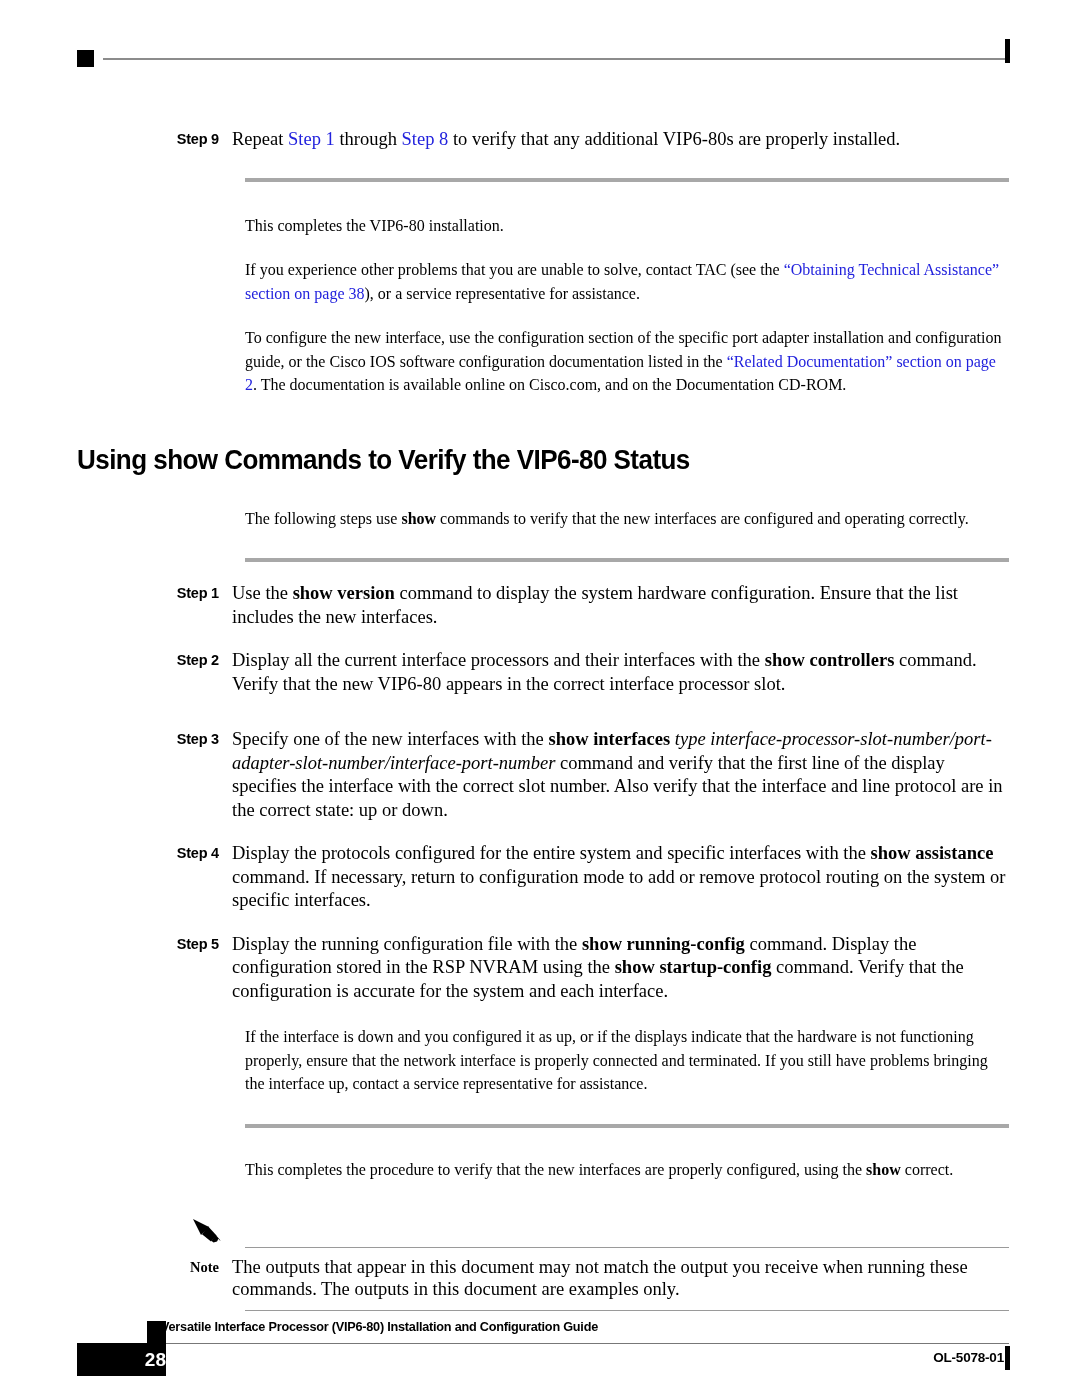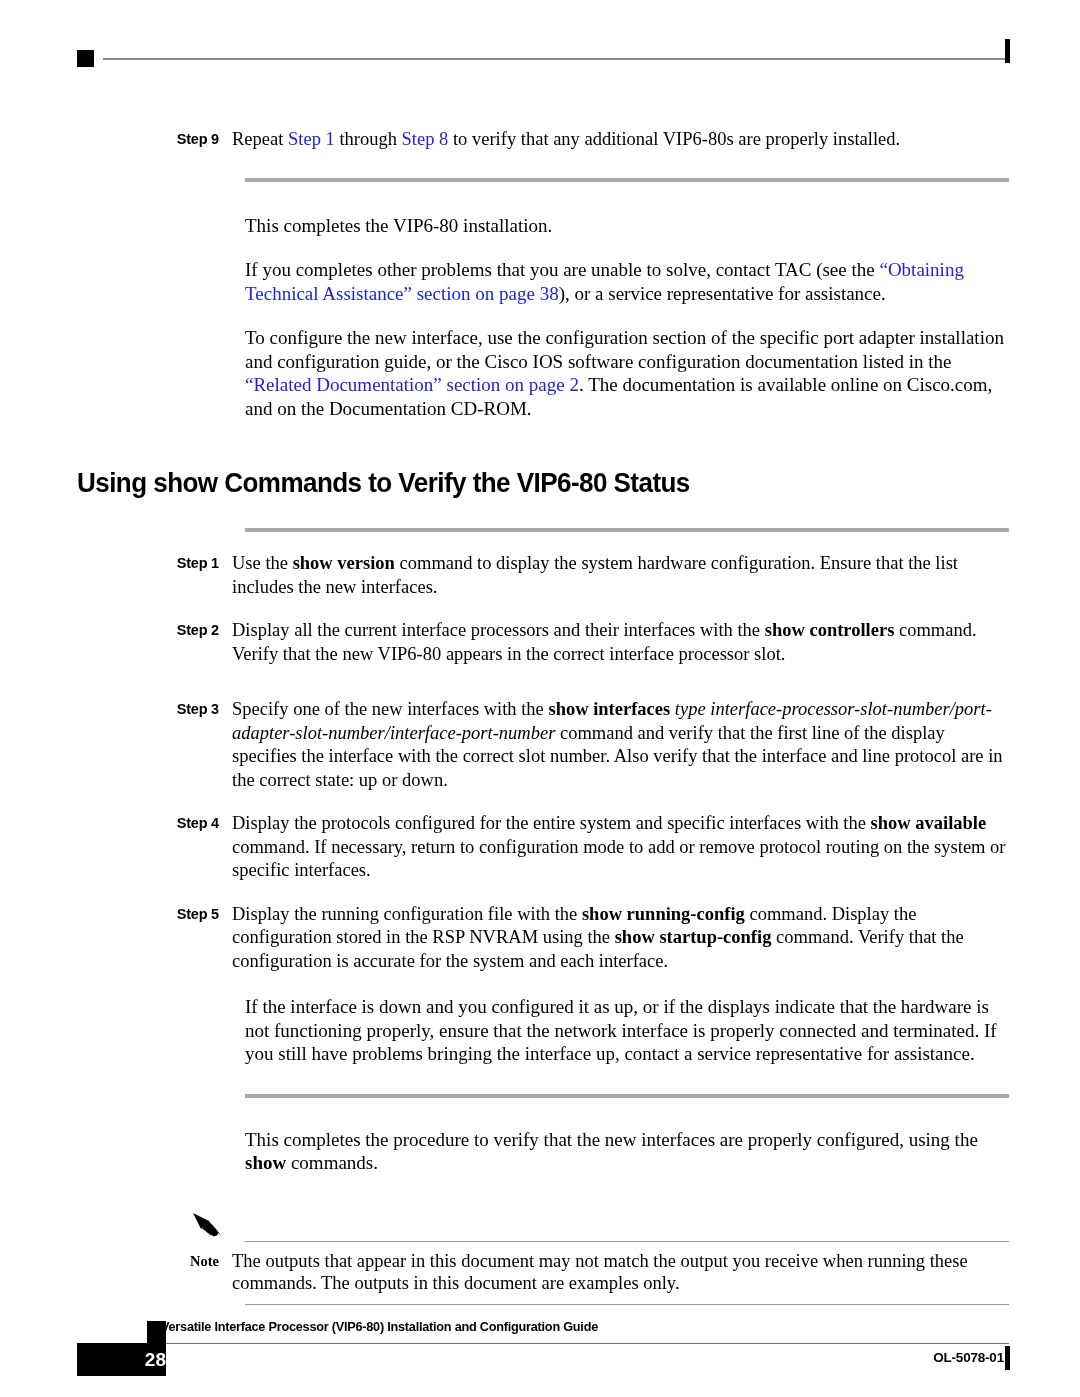--- a/index.html
+++ b/index.html
@@ -82,21 +82,21 @@
     flex: 1 1 auto;
     padding-right: 88px;
     font-size: 18.5px;
     line-height: 23.5px;
     text-align: left;
   }
 
   .para {
     margin-left: 228px;
     margin-right: 88px;
-    font-size: 19px;
+    font-size: 16px;
     line-height: 23.5px;
   }
 
   b, .b { font-weight: bold; }
   i, .i { font-style: italic; }
   .lnk { color: #2222dd; }
 
   
   .hr-thick {
     margin-left: 228px;
@@ -239,26 +239,27 @@
       <div class="step-row">
         <div class="step-label">Step 9</div>
         <div class="step-body"><span>Repeat </span><span class="lnk">Step 1</span><span> through </span><span class="lnk">Step 8</span><span> to verify that any additional VIP6-80s are properly installed.</span></div>
       </div>
     </div>
 
     <div class="hr-thick" style="margin-top:26px;"></div>
 
     <div class="para" style="margin-top:32px;">This completes the VIP6-80 installation.</div>
 
-    <div class="para" style="margin-top:21px;"><span>If you completes other problems that you are unable to solve, contact TAC (see the </span><span class="lnk">“Obtaining Technical Assistance” section on page 38</span><span>), or a service representative for assistance.</span></div>
+    <div class="para" style="margin-top:21px;"><span>If you experience other problems that you are unable to solve, contact TAC (see the </span><span class="lnk">“Obtaining Technical Assistance” section on page 38</span><span>), or a service representative for assistance.</span></div>
 
     <div class="para" style="margin-top:21px;"><span>To configure the new interface, use the configuration section of the specific port adapter installation and configuration guide, or the Cisco IOS software configuration documentation listed in the </span><span class="lnk">“Related Documentation” section on page 2</span><span>. The documentation is available online on Cisco.com, and on the Documentation CD-ROM.</span></div>
 
     <div class="h1" style="margin-top:46px;">Using show Commands to Verify the VIP6-80 Status</div>
 
+    <div class="para" style="margin-top:30px;"><span>The following steps use </span><b>show</b><span> commands to verify that the new interfaces are configured and operating correctly.</span></div>
 
     <div class="hr-thick" style="margin-top:28px;"></div>
 
     <div id="steps-container" style="margin-top:20px;">
         <div class="step-block">
           <div class="step-row">
             <div class="step-label">Step 1</div>
             <div class="step-body"><span>Use the </span><b>show version</b><span> command to display the system hardware configuration. Ensure that the list includes the new interfaces.</span></div>
           </div>
         </div>
@@ -270,36 +271,36 @@
         </div>
         <div class="step-block" style="margin-top: 32px;">
           <div class="step-row">
             <div class="step-label">Step 3</div>
             <div class="step-body"><span>Specify one of the new interfaces with the </span><b>show interfaces</b><span> </span><i>type interface-processor-slot-number/port-adapter-slot-number/interface-port-number</i><span> command and verify that the first line of the display specifies the interface with the correct slot number. Also verify that the interface and line protocol are in the correct state: up or down.</span></div>
           </div>
         </div>
         <div class="step-block" style="margin-top: 20px;">
           <div class="step-row">
             <div class="step-label">Step 4</div>
-            <div class="step-body"><span>Display the protocols configured for the entire system and specific interfaces with the </span><b>show available</b><span> command. If necessary, return to configuration mode to add or remove protocol routing on the system or specific interfaces.</span></div>
+            <div class="step-body"><span>Display the protocols configured for the entire system and specific interfaces with the </span><b>show assistance</b><span> command. If necessary, return to configuration mode to add or remove protocol routing on the system or specific interfaces.</span></div>
           </div>
         </div>
         <div class="step-block" style="margin-top: 20px;">
           <div class="step-row">
             <div class="step-label">Step 5</div>
             <div class="step-body"><span>Display the running configuration file with the </span><b>show running-config</b><span> command. Display the configuration stored in the RSP NVRAM using the </span><b>show startup-config</b><span> command. Verify that the configuration is accurate for the system and each interface.</span></div>
           </div>
         </div>
       </div>
 
     <div class="para" style="margin-top:22px;">If the interface is down and you configured it as up, or if the displays indicate that the hardware is not functioning properly, ensure that the network interface is properly connected and terminated. If you still have problems bringing the interface up, contact a service representative for assistance.</div>
 
     <div class="hr-thick" style="margin-top:28px;"></div>
 
-    <div class="para" style="margin-top:30px;"><span>This completes the procedure to verify that the new interfaces are properly configured, using the </span><b>show</b><span> commands.</span></div>
+    <div class="para" style="margin-top:30px;"><span>This completes the procedure to verify that the new interfaces are properly configured, using the </span><b>show</b><span> correct.</span></div>
 
     <div class="note-wrap" style="margin-top:32px;">
       <div class="note-icon">
         <svg viewBox="0 0 40 40" width="40" height="40" aria-hidden="true">
           <g>
             <path d="M4 4 L20 12 L12 20 Z" fill="#000000"></path>
             <path d="M19.0 11.3 L27.5 20.5 L22.0 26.5 L13.0 19.3 Z" fill="#000000"></path>
             <path d="M26.8 20.0 L31.5 25.5 L24.5 27.5 L22.4 25.7 Z" fill="#000000"></path>
             <path d="M29.2 23.8 L31.8 26.6 L27.8 27.6 Z" fill="#ffffff"></path>
           </g>

